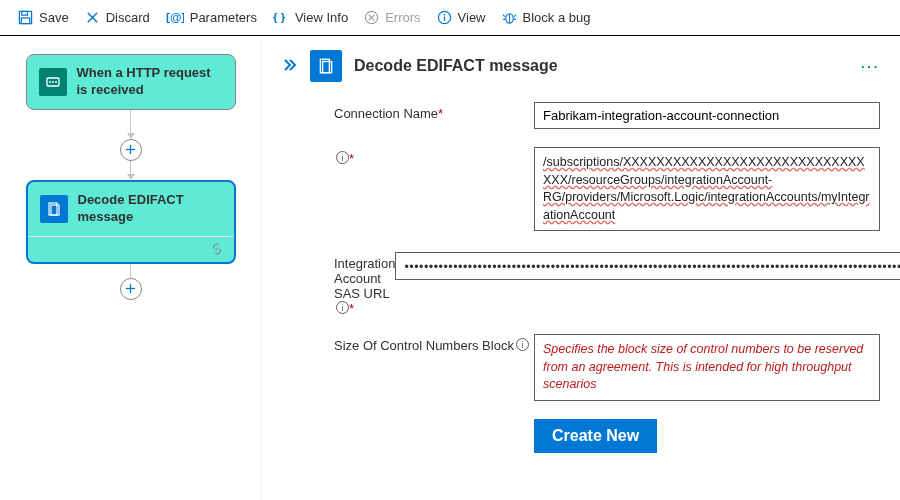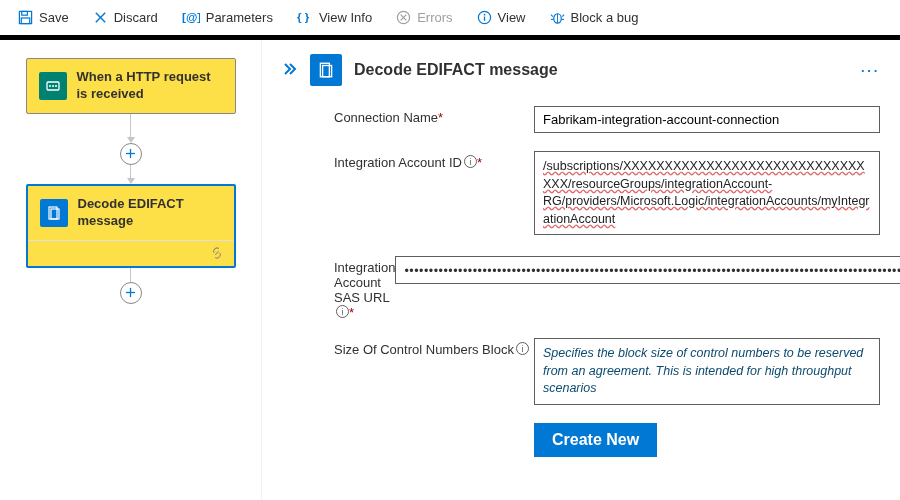--- a/index.html
+++ b/index.html
@@ -1,30 +1,30 @@
 <!DOCTYPE html>
 <html><head>
 <meta charset="utf-8">
 <style>
   * { box-sizing: border-box; margin: 0; padding: 0; font-family: "Segoe UI", Arial, sans-serif; }
   body { width: 900px; height: 500px; background: #fff; font-size: 13px; color: #323130; overflow: hidden; }
 
   
-  .toolbar { display: flex; align-items: center; gap: 8px; padding: 6px 10px; border-bottom: 5px solid #000000; }
+  .toolbar { display: flex; align-items: center; gap: 0; padding: 6px 10px; border-bottom: 1px solid #000000; }
   .toolbar-item { display: flex; align-items: center; gap: 6px; padding: 4px 8px; cursor: pointer; color: #323130; }
   .toolbar-item.disabled { color: #a19f9d; cursor: default; }
   .toolbar-item svg { flex-shrink: 0; }
 
   
   .main { display: flex; height: calc(500px - 36px); }
   .canvas { width: 262px; padding: 18px 0 0 0; display:flex; flex-direction:column; align-items:center; border-right:1px solid #f3f2f1;}
   .panel { flex: 1; padding: 14px 20px 18px 20px; overflow:auto;}
 
   
-  .node { width: 210px; background:#fde047; border:1px solid #8a8886; border-radius:2px; }
+  .node { width: 210px; background:#5eead4; border:1px solid #8a8886; border-radius:8px; }
   .node.selected { border:2px solid #0078d4; }
   .node-header { display:flex; align-items:center; gap:10px; padding:10px 12px; }
   .node-icon { width:28px; height:28px; border-radius:2px; display:flex; align-items:center; justify-content:center; flex-shrink:0;}
   .node-icon.teal { background:#008272; }
   .node-icon.blue { background:#0078d4; }
   .node-title { font-size:13px; font-weight:600; color:#323130; line-height:1.3;}
   .node.selected .node-body { height:26px; border-top:1px solid #e1dfdd; position:relative;}
   .link-ic { position:absolute; right:10px; top:5px; color:#605e5c;}
   .connector { width:1px; background:#c8c6c4; }
   .connector.top { height:24px; }
@@ -44,21 +44,21 @@
   
   .form-row { display:flex; margin-bottom:18px; align-items:flex-start;}
   .form-label { width:200px; padding-top:4px; font-size:13px; display:flex; align-items:flex-start; flex-wrap:wrap;}
   .req { color:#a80000; }
   .info-ic { width:13px;height:13px;border:1px solid #605e5c;border-radius:50%;display:inline-flex;align-items:center;justify-content:center;font-size:9px;color:#605e5c;margin-left:2px;}
   .form-control { flex:1; }
   .tinput { width:100%; border:1px solid #605e5c; padding:5px 8px; font-size:13px; font-family:inherit; }
   .tarea { width:100%; border:1px solid #605e5c; padding:6px 8px; font-size:12.5px; font-family:inherit; line-height:1.4; resize:none;}
   .tarea.redish { color:#222; text-decoration: underline; text-decoration-color: rgba(200,0,0,0.6); text-decoration-style: wavy;}
   .tarea.dots { letter-spacing:0.5px; overflow:hidden;white-space:nowrap;}
-  .tarea.placeholder { color:#0c4a6e; font-style:italic; }
+  .tarea.placeholder { color:#b91c1c; font-style:italic; }
   .btn-primary { background:#0078d4; color:#fff; border:none; padding:8px 18px; font-size:16px; font-weight:600; cursor:pointer;}
   .btn-row { padding-left:200px; margin-top:6px;}
 </style>
 </head>
 <body>
 
 <div class="toolbar">
   <div class="toolbar-item">
     <svg width="15" height="15" viewBox="0 0 16 16">
         <rect x="1.5" y="1.5" width="13" height="13" fill="none" stroke="#0078d4" stroke-width="1.3"></rect>
@@ -196,21 +196,20 @@
           <span>Connection Name</span>
             <span class="req">*</span>
         </div>
         <div class="form-control">
           <input class="tinput" value="Fabrikam-integration-account-connection" style="">
         </div>
       </div>
 
       <div class="form-row">
         <div class="form-label">
-          <span>Integration Account ID</span>
           <span class="info-ic">i</span>
           <span class="req">*</span>
         </div>
         <div class="form-control">
           <textarea rows="4" class="tarea redish" style="">/subscriptions/XXXXXXXXXXXXXXXXXXXXXXXXXXXXXXXX/resourceGroups/integrationAccount-RG/providers/Microsoft.Logic/integrationAccounts/myIntegrationAccount</textarea>
         </div>
       </div>
 
       <div class="form-row">
         <div class="form-label">

